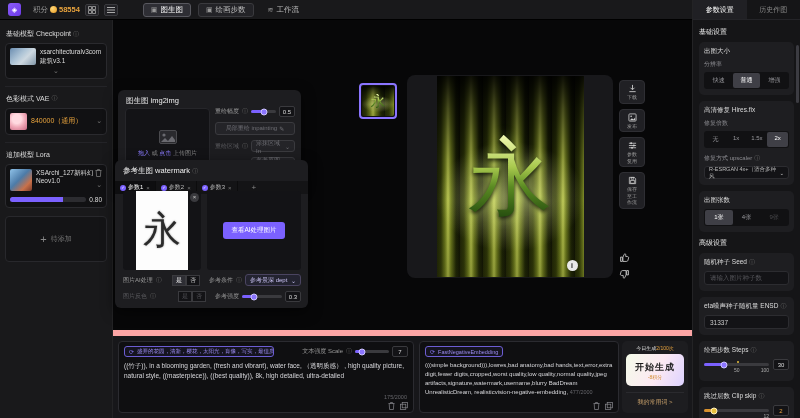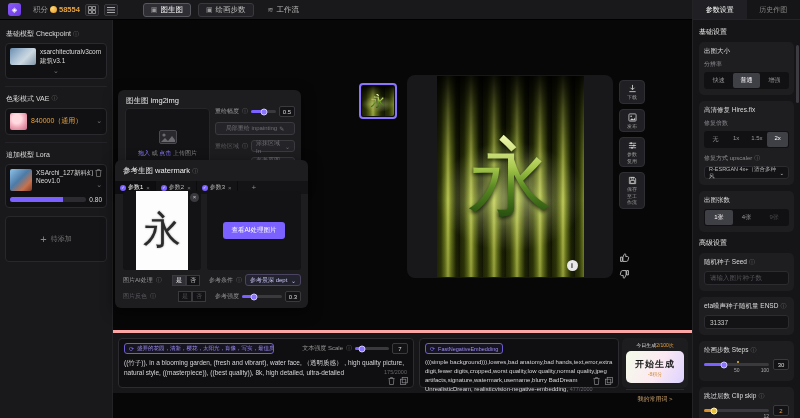--- a/index.html
+++ b/index.html
@@ -120,21 +120,21 @@
   .seg span.dis { color:#4a4a4e; }
   .rdd { margin-top:2px; height:13px; background:#131316; border:1px solid #2c2c30; border-radius:3px; color:#bbb; font-size:5.5px; display:flex; align-items:center; justify-content:space-between; padding:0 4px; }
   .rin { height:14px; background:#131316; border:1px solid #2c2c30; border-radius:3px; color:#ccc; font-size:6.5px; display:flex; align-items:center; padding:0 5px; }
   .rin.ph { color:#56565b; }
   .rsl { display:flex; align-items:center; gap:4px; margin-top:3px; }
   .tick { position:absolute; top:-2px; width:2px; height:2px; border-radius:50%; background:#e8c13d; }
   .under { position:absolute; font-size:5px; color:#aaa; top:4px; }
   .sc-bar { position:absolute; right:1px; top:45px; width:3px; height:58px; background:#3c3c42; border-radius:2px; }
 
   
-  #pbar { position:absolute; left:113px; top:330px; width:579px; height:63px; background:#17171a; border-top:3px solid #fca5a5; }
+  #pbar { position:absolute; left:113px; top:330px; width:579px; height:88px; background:#17171a; border-top:6px solid #fca5a5; }
   .pbox { position:absolute; top:5px; bottom:5px; background:#0f0f11; border:1px solid #2b2b30; border-radius:4px; padding:4px 5px; }
   #pos { left:5px; width:296px; }
   #neg { left:306px; width:200px; }
   .tagrow { display:flex; align-items:center; gap:4px; }
   .pill { display:flex; align-items:center; gap:3px; border:1px solid #6c5dd3; border-radius:3px; padding:1px 4px; background:rgba(108,93,211,.08); color:#9d8df2; font-size:5.5px; max-width:150px; white-space:nowrap; overflow:hidden; }
   .pill .rf { font-size:6px; color:#8b7bff; }
   .scale-grp { margin-left:auto; display:flex; align-items:center; gap:3px; }
   .ptext { font-size:6.5px; color:#d8d8dc; line-height:1.5; margin-top:4px; }
   .pcount { position:absolute; right:6px; bottom:12px; font-size:5.5px; color:#66666b; }
   .picons { position:absolute; right:5px; bottom:2px; display:flex; gap:5px; color:#8a8a8f; }

